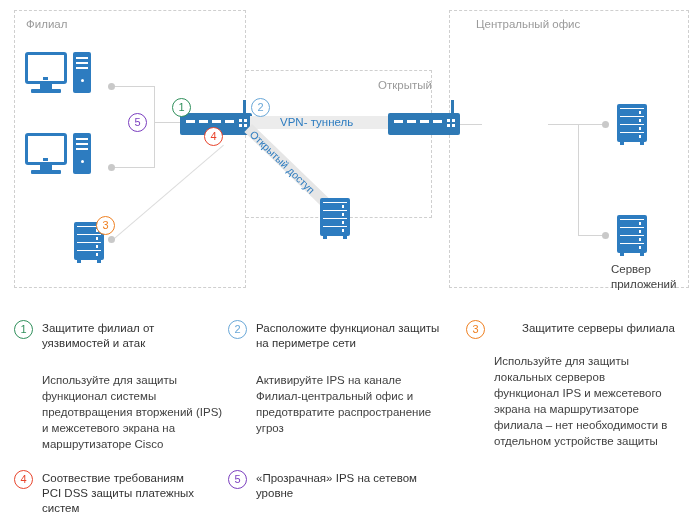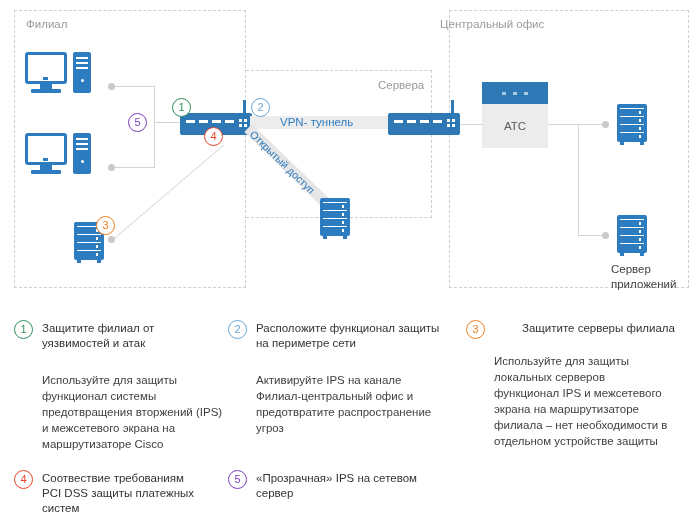--- a/index.html
+++ b/index.html
@@ -82,24 +82,24 @@
 </style>
 </head>
 <body>
 
 <div id="stage">
 
   <div class="zone" style="left:14px;top:10px;width:232px;height:278px;"></div>
   <div class="zone-label" style="left:26px;top:18px;">Филиал</div>
 
   <div class="zone" style="left:246px;top:70px;width:186px;height:148px;border-left:none;"></div>
-  <div class="zone-label" style="left:378px;top:79px;">Сервера</div>
+  <div class="zone-label" style="left:378px;top:79px;">Открытый</div>
 
   <div class="zone" style="left:449px;top:10px;width:240px;height:278px;"></div>
-  <div class="zone-label" style="left:440px;top:18px;">Центральный офис</div>
+  <div class="zone-label" style="left:476px;top:18px;">Центральный офис</div>
 
   <div class="link link-h" style="left:112px;top:86px;width:42px;"></div>
   <div class="node-dot" style="left:108px;top:83px;"></div>
 
   <div class="link link-h" style="left:112px;top:167px;width:42px;"></div>
   <div class="node-dot" style="left:108px;top:164px;"></div>
 
   <div class="link link-v" style="left:154px;top:86px;height:82px;"></div>
 
   <div class="link link-h" style="left:154px;top:122px;width:26px;"></div>
@@ -199,29 +199,20 @@
       </div>
     <div class="srv-bay" style="top:28px;">
         <i></i>
       </div>
     <div class="srv-foot" style="left:3px;"></div>
     <div class="srv-foot" style="left:23px;"></div>
   </div>
 
   <div class="link link-h" style="left:460px;top:124px;width:22px;"></div>
 
-  <div class="atc" style="left:482px;top:82px;">
-    <div class="atc-head">
-      <i style="left:20px;"></i>
-        <i style="left:31px;"></i>
-        <i style="left:42px;"></i>
-    </div>
-    <div class="atc-body"></div>
-    <div class="atc-txt">ATC</div>
-  </div>
 
   <div class="link link-h" style="left:548px;top:124px;width:30px;"></div>
   <div class="link link-v" style="left:578px;top:124px;height:111px;"></div>
   <div class="link link-h" style="left:578px;top:124px;width:28px;"></div>
   <div class="link link-h" style="left:578px;top:235px;width:28px;"></div>
   <div class="node-dot" style="left:602px;top:121px;"></div>
   <div class="node-dot" style="left:602px;top:232px;"></div>
 
   <div class="server" style="left:617px;top:104px;">
     <div class="srv-body"></div>
@@ -322,16 +313,16 @@
     <div class="legend-title" style="width:190px;">Соотвествие требованиям
 PCI DSS защиты платежных
 систем</div>
   </div>
 
   <div class="legend-item" style="left:228px;top:470px;width:228px;">
     <div class="legend-badge" style="color:#7b3fbf;">
       <span>5</span>
     </div>
     <div class="legend-title" style="width:205px;">«Прозрачная» IPS на сетевом
-сервер</div>
+уровне</div>
   </div>
 
 </div>
 
 </body></html>

